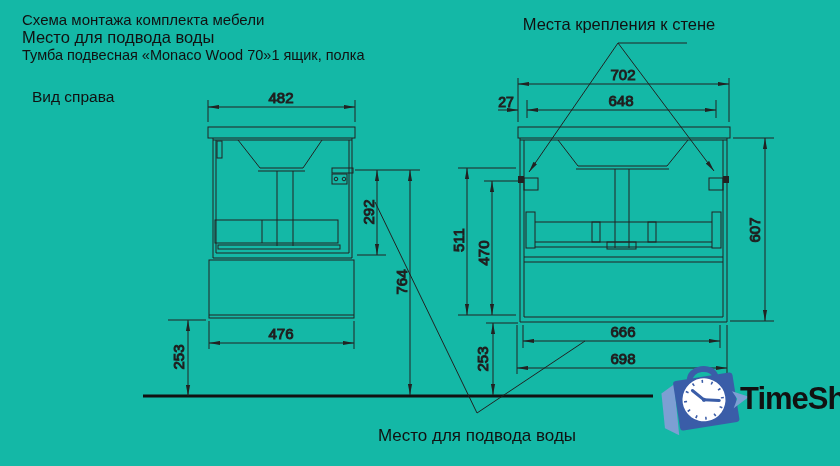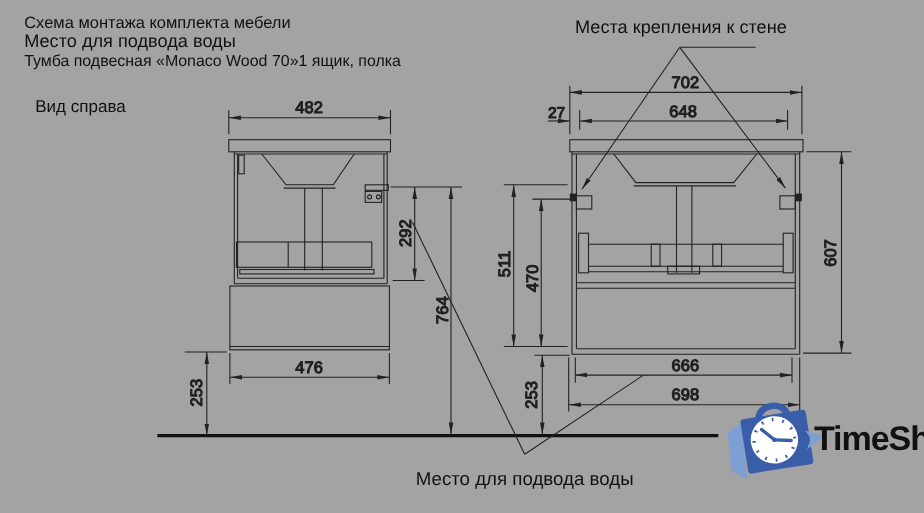--- a/index.html
+++ b/index.html
@@ -1,17 +1,17 @@
 <!DOCTYPE html>
 <html><head>
 <meta charset="utf-8">
 <style>
   html,body{margin:0;padding:0;background:#f3f3f3;}
   #stage{
-    position:relative;width:840px;height:466px;background:#a3a3a3;
+    position:relative;width:840px;height:466px;background:#14b8a6;
     font-family:"Liberation Sans", sans-serif;overflow:hidden;
   }
   svg{display:block;}
   text{fill:#111111;font-family:"Liberation Sans", sans-serif;}
   .thin{stroke:#222222;stroke-width:1;fill:none;}
   .thick{stroke:#111111;stroke-width:2.8;fill:none;}
   .dimline{stroke:#222222;stroke-width:1;fill:none;}
   .dimtext{font-size:15px;}
   .smalltext{font-size:14px;}
   .fillblk{fill:#222222;stroke:none;}

